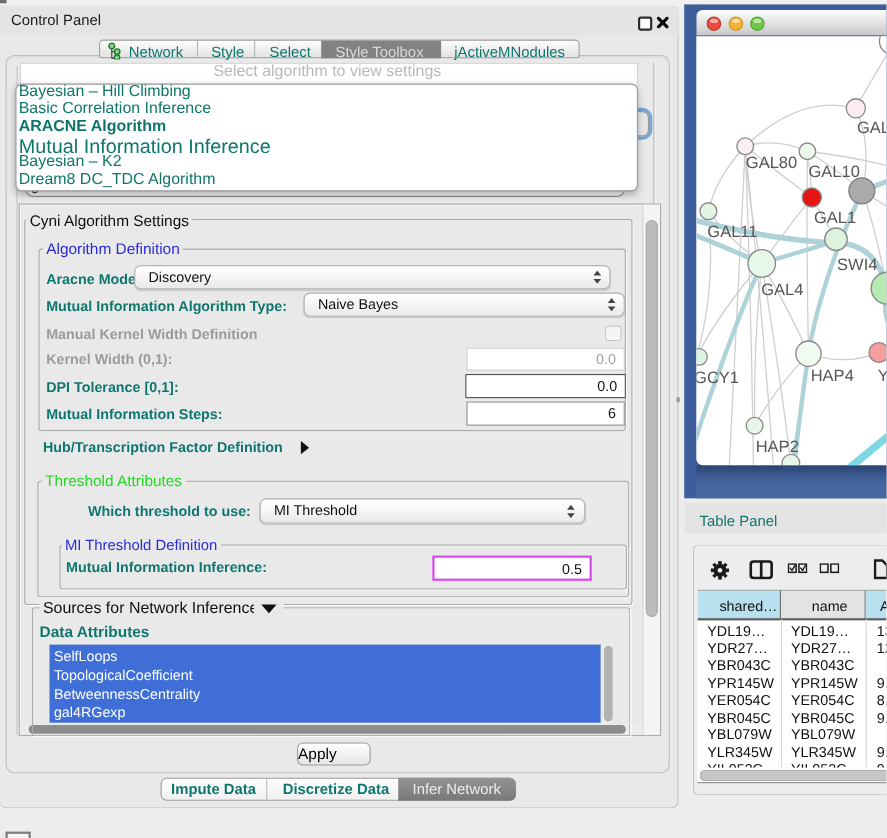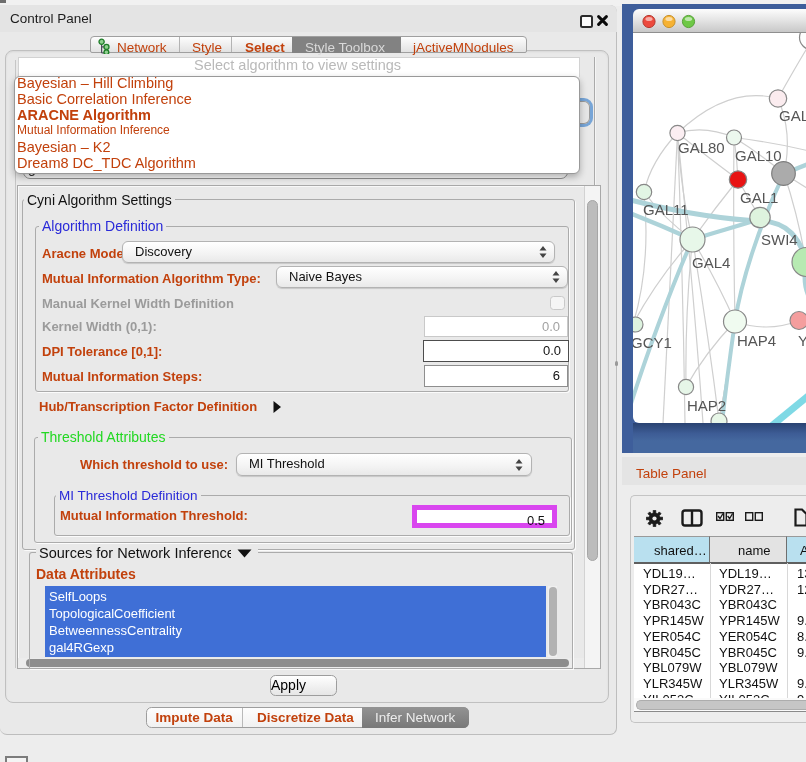--- a/index.html
+++ b/index.html
@@ -1,18 +1,18 @@
 <!DOCTYPE html>
 <html><head>
 <meta charset="utf-8">
 <style>
 html,body{margin:0;padding:0;}
 body{width:806px;height:762px;background:#ededed;font-family:"Liberation Sans",sans-serif;overflow:hidden;position:relative;}
 .abs{position:absolute;}
-.lbl{position:absolute;font-size:13px;color:#c2410c;white-space:nowrap;}
+.lbl{position:absolute;font-size:13px;color:#0f766e;white-space:nowrap;}
 .bold{font-weight:bold;}
 .combo{position:absolute;border:1px solid #b3b3b3;border-radius:6px;background:linear-gradient(180deg,#ffffff 0%,#f4f4f4 55%,#e9e9e9 100%);box-shadow:0 1px 1px rgba(0,0,0,0.15);}
 .combo .ctext{position:absolute;left:12px;top:2px;font-size:13px;color:#111;}
 .field{position:absolute;background:#fff;font-size:13px;color:#111;text-align:right;}
 .gline{position:absolute;border:1px solid #ababab;border-radius:3px;box-shadow:inset 0 0 0 0 #fff, 1px 1px 0 rgba(255,255,255,0.8);}
 .gtitle{position:absolute;font-size:13px;background:#e9e9e9;padding:0 3px;white-space:nowrap;}
 </style>
 </head>
 <body>
 
@@ -36,21 +36,21 @@
 <div class="abs" style="left:231px;top:37px;width:1px;height:15px;background:#b3b3b3;"></div>
 <div class="abs" style="left:292px;top:36.5px;width:109px;height:16.5px;background:#828282;"></div>
 <svg class="abs" style="left:97px;top:37.5px;" width="14" height="16" viewBox="0 0 14 16">
 <path d="M4.6 4.5 L4.6 15 M4.6 8.9 L9.5 8.9 M4.6 15 L9.3 15" stroke="#4d4d5c" stroke-width="1.2" fill="none"></path>
 <circle cx="4.6" cy="3.8" r="2.6" fill="#8fd08f" stroke="#1e7d28" stroke-width="1.3"></circle>
 <circle cx="9.5" cy="8.9" r="2.5" fill="#8fd08f" stroke="#1e7d28" stroke-width="1.3"></circle>
 <circle cx="9.4" cy="14.2" r="2.4" fill="#8fd08f" stroke="#1e7d28" stroke-width="1.3"></circle>
 </svg>
 <div class="lbl" style="left:117px;top:40px;font-size:13.5px;">Network</div>
 <div class="lbl" style="left:192px;top:40px;font-size:13.5px;">Style</div>
-<div class="lbl" style="left:245px;top:40px;font-size:13.5px;font-weight:bold;">Select</div>
+<div class="lbl" style="left:245px;top:40px;font-size:13.5px;">Select</div>
 <div class="lbl" style="left:305px;top:40px;font-size:13.5px;color:#d9d9d9;">Style Toolbox</div>
 <div class="lbl" style="left:413px;top:40px;font-size:13.5px;">jActiveMNodules</div>
 
 <div class="abs" style="left:200px;top:101px;width:390px;height:23px;border-radius:6px;background:#e6e6e6;box-shadow:0 0 0 3px #77a5d7, inset 0 0 0 1px #9a9a9a;"></div>
 <div class="abs" style="left:23px;top:152px;width:545px;height:27px;border:1px solid #8f8f8f;border-radius:7px;background:#f6f6f6;box-sizing:border-box;"></div>
 <div class="lbl" style="left:28px;top:160px;font-size:14px;color:#333;">g</div>
 
 <div class="abs" style="left:593.5px;top:57px;width:1px;height:128px;background:#aaaaaa;"></div>
 <div class="abs" style="left:594.5px;top:57px;width:1px;height:128px;background:#f5f5f5;"></div>
 
@@ -102,22 +102,22 @@
 <div class="lbl bold" style="left:80px;top:457px;">Which threshold to use:</div>
 <div class="combo" style="left:236px;top:453px;width:294px;height:21px;">
     <span class="ctext">MI Threshold</span>
 <svg style="position:absolute;right:8px;top:4.5px;" width="8" height="12" viewBox="0 0 8 12">
       <path d="M4 0 L7.5 4.4 L0.5 4.4 Z M4 12 L7.5 7.6 L0.5 7.6 Z" fill="#444"></path>
     </svg>
   </div>
 
 <div class="gline" style="left:54px;top:495px;width:514px;height:39px;"></div>
 <div class="gtitle" style="left:56px;top:488px;color:#2a2ad8;font-size:13.5px;">MI Threshold Definition</div>
-<div class="lbl bold" style="left:60px;top:508px;">Mutual Information Threshold:</div>
-<div class="field" style="left:412px;top:505px;width:145px;height:23px;border:5px solid #d946ef;box-sizing:border-box;line-height:21px;padding-right:7px;">0.5</div>
+<div class="lbl bold" style="left:60px;top:508px;">Mutual Information Inference:</div>
+<div class="field" style="left:393px;top:505px;width:145px;height:23px;border:2px solid #d946ef;box-sizing:border-box;line-height:21px;padding-right:7px;">0.5</div>
 
 <div class="gline" style="left:29px;top:552px;width:542px;height:116px;border-bottom:none;border-radius:3px 3px 0 0;"></div>
 <div class="gtitle" style="left:36px;top:545px;color:#111;font-size:14.5px;">Sources for Network Inference</div>
 <div class="abs" style="left:231px;top:548px;width:27px;height:11px;background:#e9e9e9;"></div>
 <svg class="abs" style="left:237px;top:549px;" width="15" height="9" viewBox="0 0 15 9">
     <path d="M0.5 0.5 L14.5 0.5 L7.5 8.5 Z" fill="#111"></path>
   </svg>
 <div class="lbl bold" style="left:36px;top:566px;font-size:14px;">Data Attributes</div>
 <div class="abs" style="left:45px;top:586px;width:501px;height:71px;background:#3f6fd6;overflow:hidden;">
   <div style="position:absolute;left:4px;top:3px;font-size:13px;color:#fff;">SelfLoops</div>
@@ -140,21 +140,21 @@
 <div class="abs" style="left:5px;top:756px;width:19px;height:12px;border:2px solid #7c7c7c;background:#f4f4f4;"></div>
 
 <div class="abs" style="left:614.5px;top:361px;width:3px;height:5px;background:#9a9a9a;border-radius:2px;"></div>
 
 <div class="abs" style="left:18px;top:57px;width:562px;height:20px;background:#fff;border:1px solid #d2d2d2;border-bottom:none;box-sizing:border-box;"></div>
 <div class="abs" style="left:13.5px;top:76px;width:566.5px;height:98px;background:#fff;border:1px solid #999;border-radius:6px;box-sizing:border-box;box-shadow:0 3px 7px rgba(0,0,0,0.28);"></div>
 <div class="lbl" style="left:194px;top:57px;font-size:14.5px;color:#b9b9b9;">Select algorithm to view settings</div>
 <div class="lbl" style="left:17px;top:75px;font-size:14.5px;">Bayesian – Hill Climbing</div>
 <div class="lbl" style="left:17px;top:91px;font-size:14.5px;">Basic Correlation Inference</div>
 <div class="lbl bold" style="left:17px;top:107px;font-size:14.5px;">ARACNE Algorithm</div>
-<div class="lbl" style="left:17px;top:123px;font-size:12px;">Mutual Information Inference</div>
+<div class="lbl" style="left:17px;top:123px;font-size:18px;">Mutual Information Inference</div>
 <div class="lbl" style="left:17px;top:139px;font-size:14.5px;">Bayesian – K2</div>
 <div class="lbl" style="left:17px;top:155px;font-size:14.5px;">Dream8 DC_TDC Algorithm</div>
 
 <div class="abs" style="left:622px;top:4px;width:184px;height:449px;background:#3e5e9b;"></div>
 <div class="abs" style="left:633px;top:423px;width:173px;height:30px;background:linear-gradient(180deg,#2a4372 0%,#3d5c95 35%,#45689f 60%,#45689f 100%);"></div>
 <div class="abs" style="left:633px;top:9px;width:173px;height:24px;background:linear-gradient(180deg,#fdfdfd,#e6e6e6 45%,#c8c8c8);border-bottom:1px solid #8f8f8f;border-radius:6px 0 0 0;box-sizing:border-box;"></div>
 <svg class="abs" style="left:641px;top:14px;" width="56" height="15" viewBox="0 0 56 15">
 <circle cx="8" cy="7.5" r="6.1" fill="#ec4a3d" stroke="#b43a30" stroke-width="1"></circle>
 <circle cx="28" cy="7.5" r="6.1" fill="#f6b233" stroke="#c8922c" stroke-width="1"></circle>
 <circle cx="47.5" cy="7.5" r="6.1" fill="#6ec846" stroke="#57a139" stroke-width="1"></circle>

